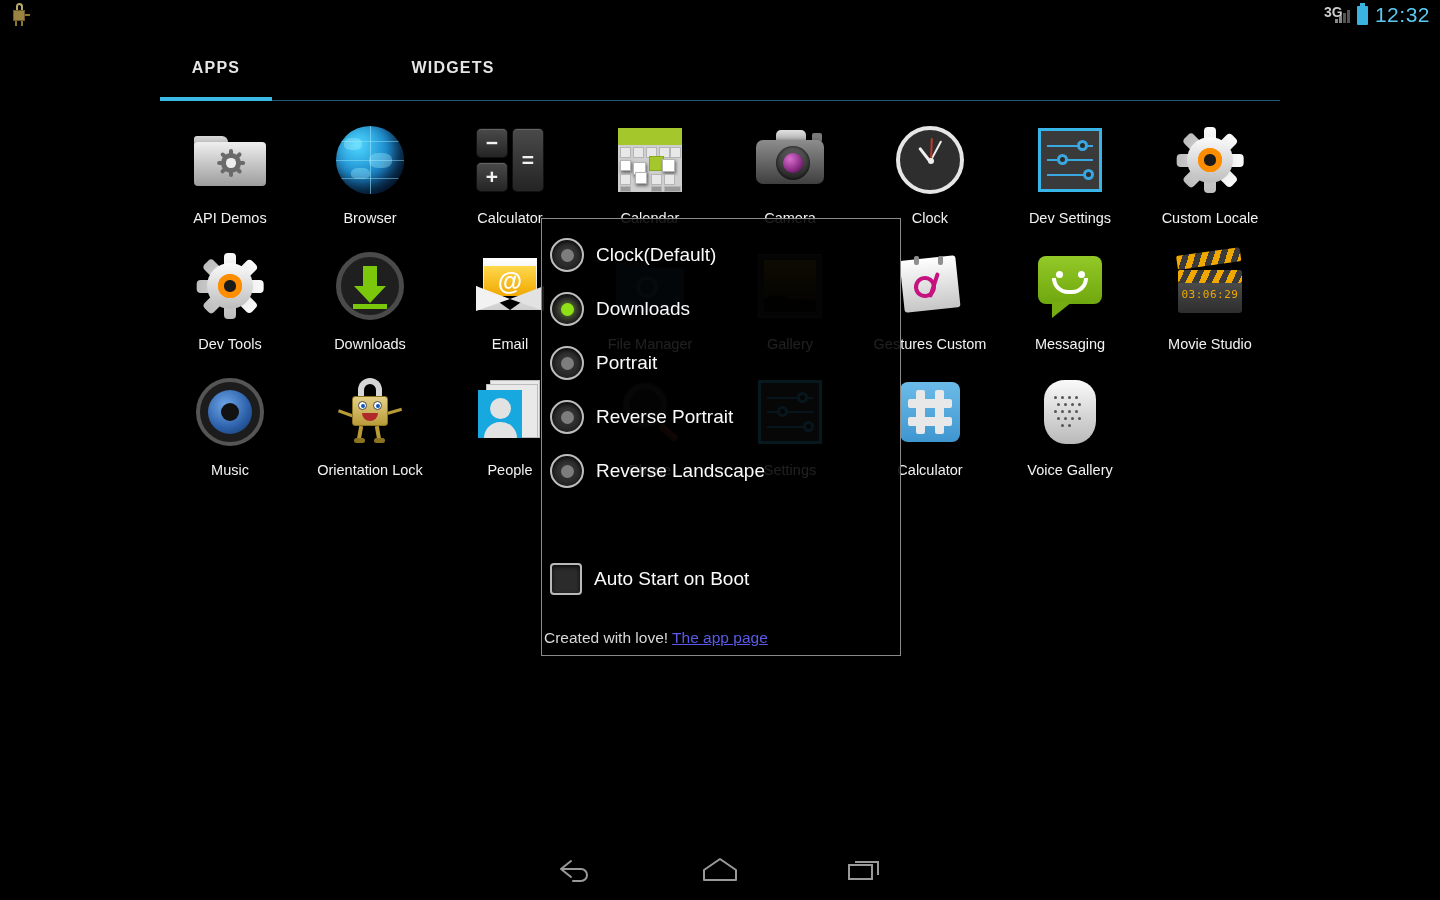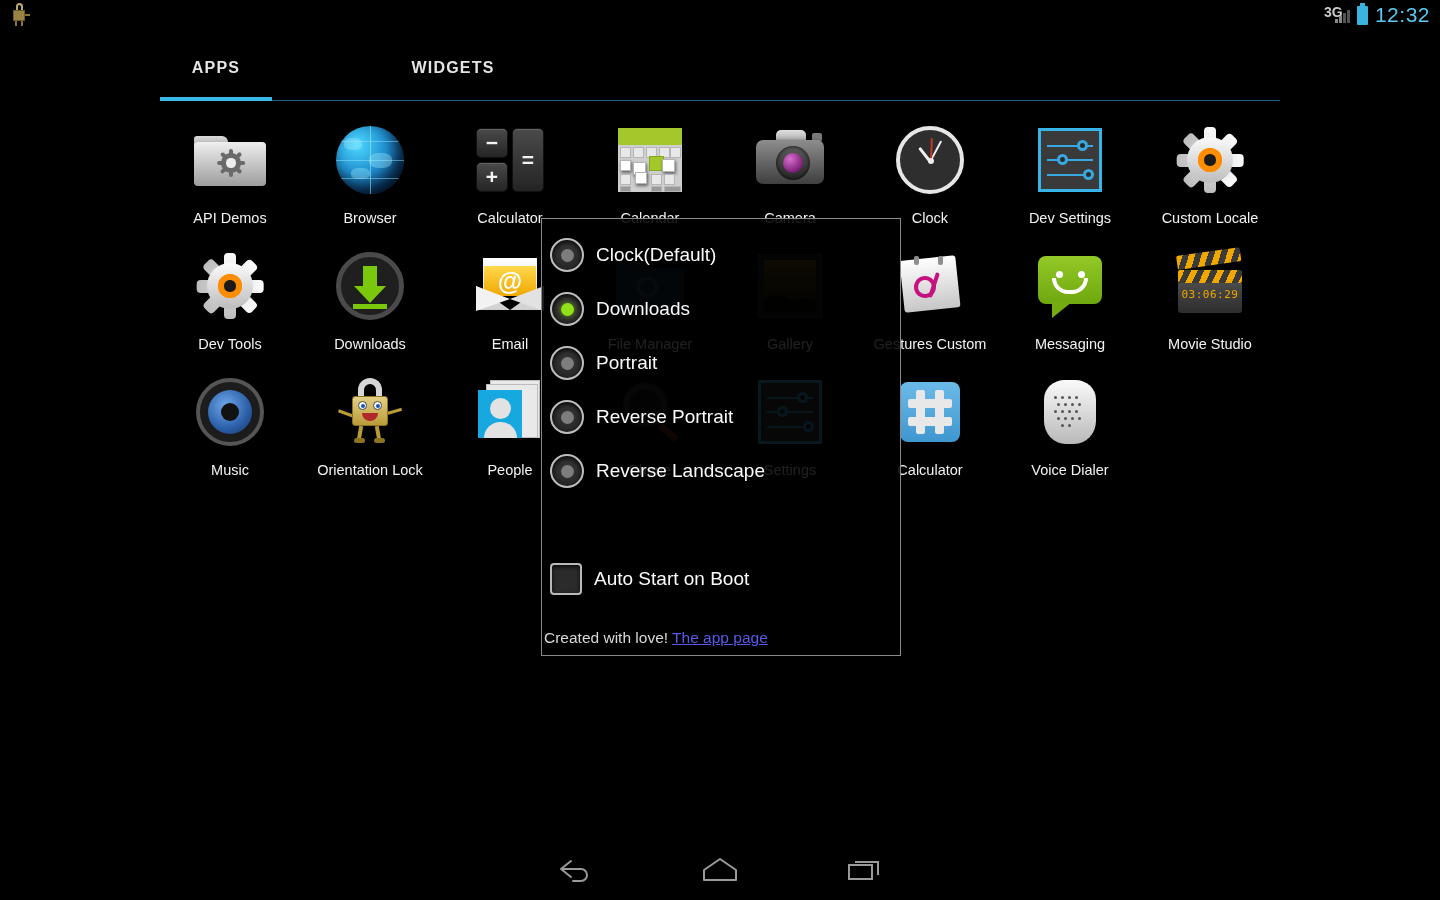--- a/index.html
+++ b/index.html
@@ -591,21 +591,21 @@
             <i style="left:14px;top:14px"></i>
             <i style="left:21px;top:14px"></i>
           <i style="left:3px;top:21px"></i>
             <i style="left:10px;top:21px"></i>
             <i style="left:17px;top:21px"></i>
             <i style="left:24px;top:21px"></i>
           <i style="left:7px;top:28px"></i>
             <i style="left:14px;top:28px"></i>
         </div>
       </div>
-      <div class="label">Voice Dialer</div>
+      <div class="label">Voice Gallery</div>
     </div>
 
   </div>
 
   <div class="dialog">
 
     <div class="opt" style="top:16px">
       <span class="radio">
           <span class="dot"></span>
         </span>

